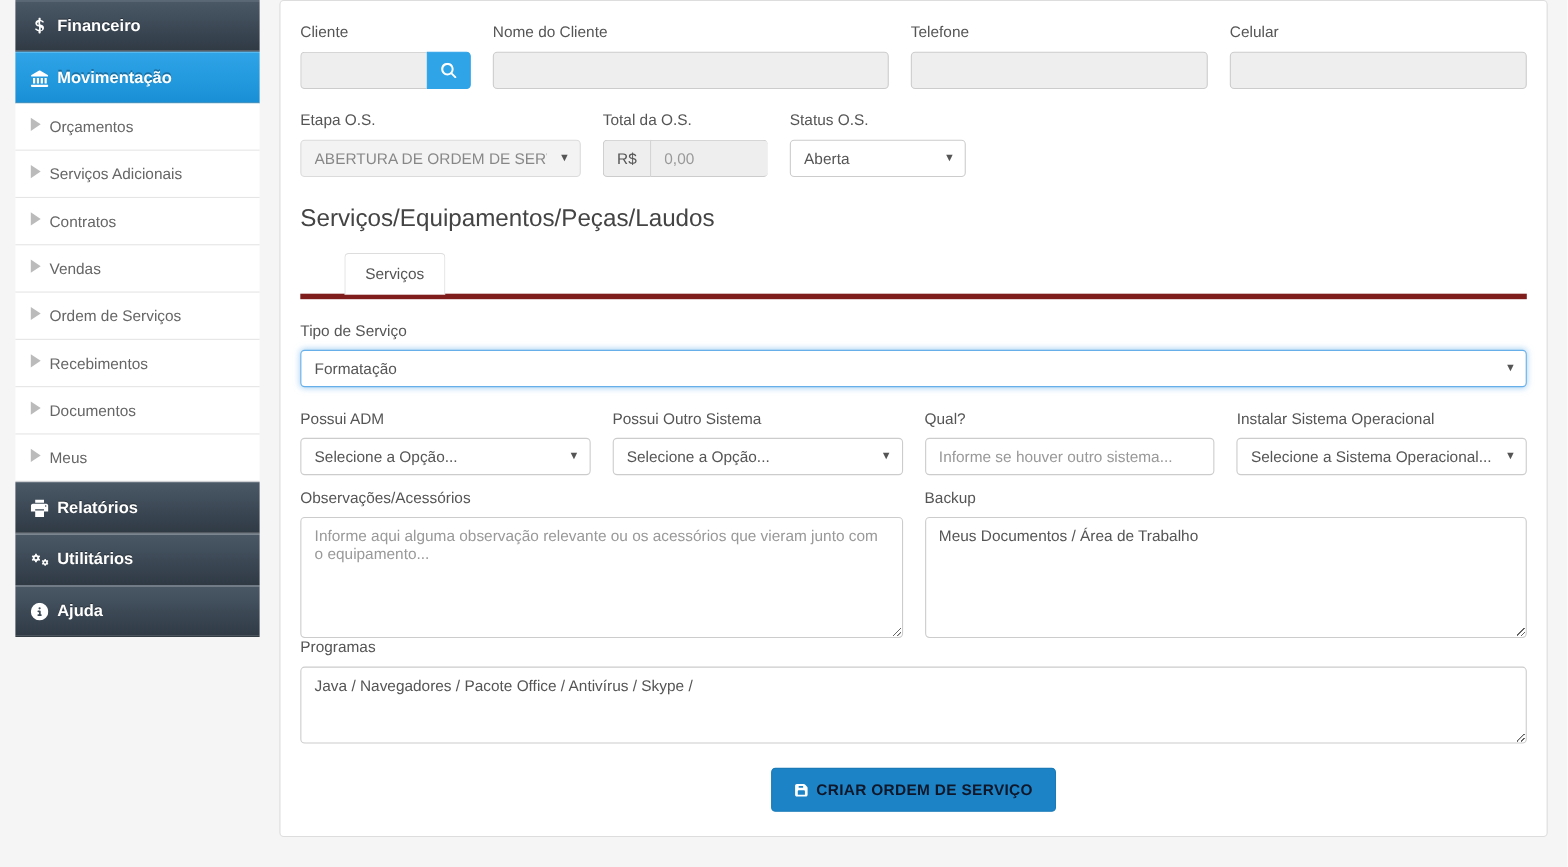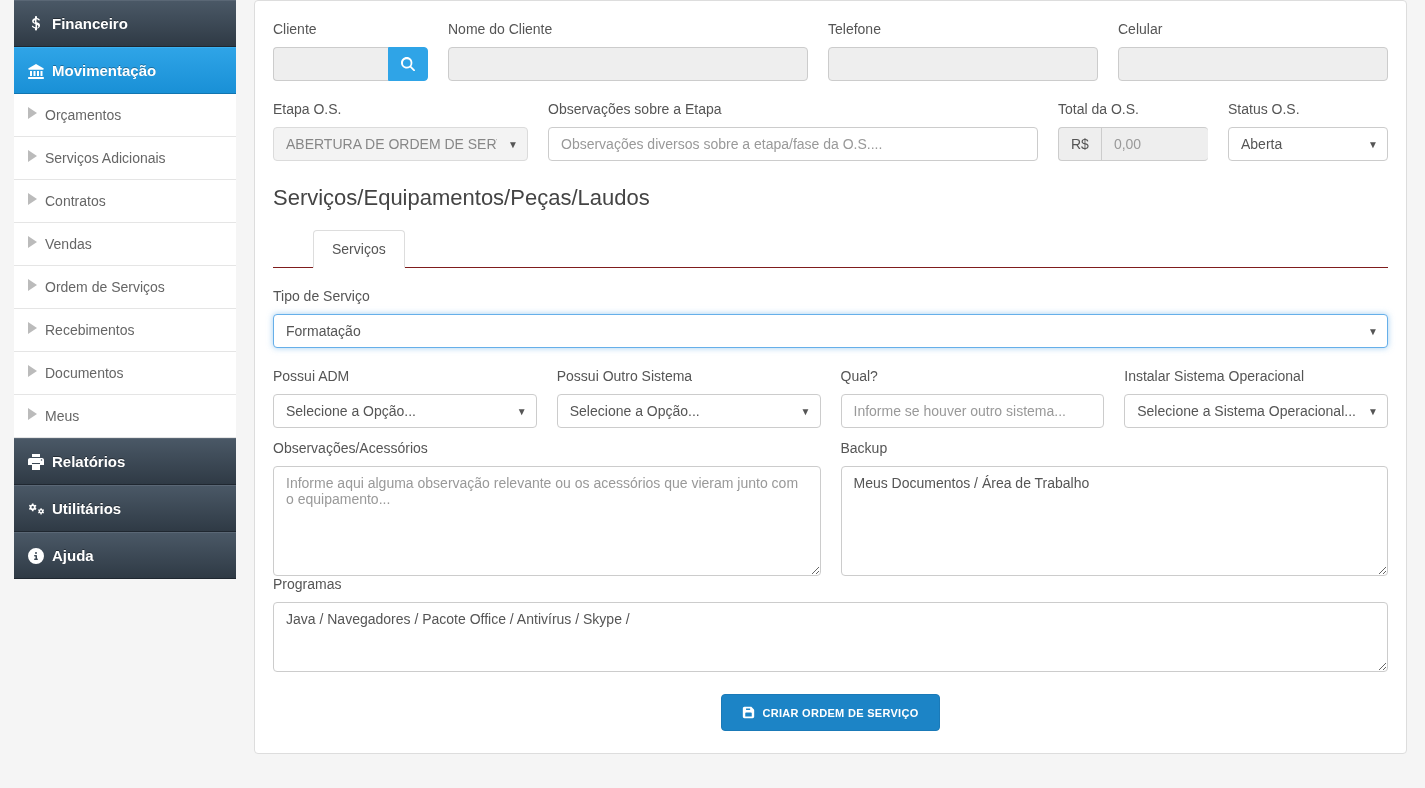--- a/index.html
+++ b/index.html
@@ -142,21 +142,21 @@
   }
   .select-disabled select { background: #eee; color: #555; }
   .section-title {
     font-size: 22px;
     color: #444;
     margin-top: 24px;
     font-weight: normal;
   }
   .tabs {
     margin-top: 18px;
-    border-bottom: 1px solid #7f1d1d;
+    border-bottom: 5px solid #7f1d1d;
     padding-left: 40px;
   }
   .tab {
     display: inline-block;
     padding: 10px 18px;
     border: 1px solid #ddd;
     border-bottom: 1px solid #fff;
     border-radius: 4px 4px 0 0;
     background: #fff;
     color: #555;
@@ -166,24 +166,24 @@
   }
   .full { width: 100%; }
   .focus-ring {
     border-color: #66afe9 !important;
     box-shadow: 0 0 6px rgba(102,175,233,.6);
     outline: none;
   }
   textarea.fc { resize: vertical; min-height: 100px; }
   .btn-primary {
     background: #1c84c6;
-    color: #ffffff;
+    color: #0f172a;
     border: 1px solid #1a7ab8;
     padding: 11px 20px;
-    font-size: 11px;
+    font-size: 14px;
     font-weight: bold;
     letter-spacing: .3px;
     border-radius: 4px;
     display: inline-flex;
     align-items: center;
     gap: 7px;
     cursor: pointer;
   }
   .btn-primary svg { width: 13px; height: 13px; fill: #fff; }
   .center { text-align: center; margin-top: 22px; }
@@ -299,24 +299,20 @@
 
       <div class="form-row">
         <div class="form-group" style="width:255px">
           <label class="fg-label">Etapa O.S.</label>
           <div class="select-wrap select-disabled">
             <select class="fc" disabled="">
               <option>ABERTURA DE ORDEM DE SERVIÇO</option>
             </select>
           </div>
         </div>
-        <div class="form-group" style="flex:2">
-          <label class="fg-label">Observações sobre a Etapa</label>
-          <input class="fc" placeholder="Observações diversos sobre a etapa/fase da O.S...." style="">
-        </div>
         <div class="form-group" style="width:150px">
           <label class="fg-label">Total da O.S.</label>
           <div class="input-group">
             <span class="ig-prefix">R$</span>
             <input class="fc disabled" style="border-radius: 0px 4px 4px 0px;" readonly="" value="0,00">
           </div>
         </div>
         <div class="form-group" style="width:160px">
           <label class="fg-label">Status O.S.</label>
           <div class="select-wrap">

